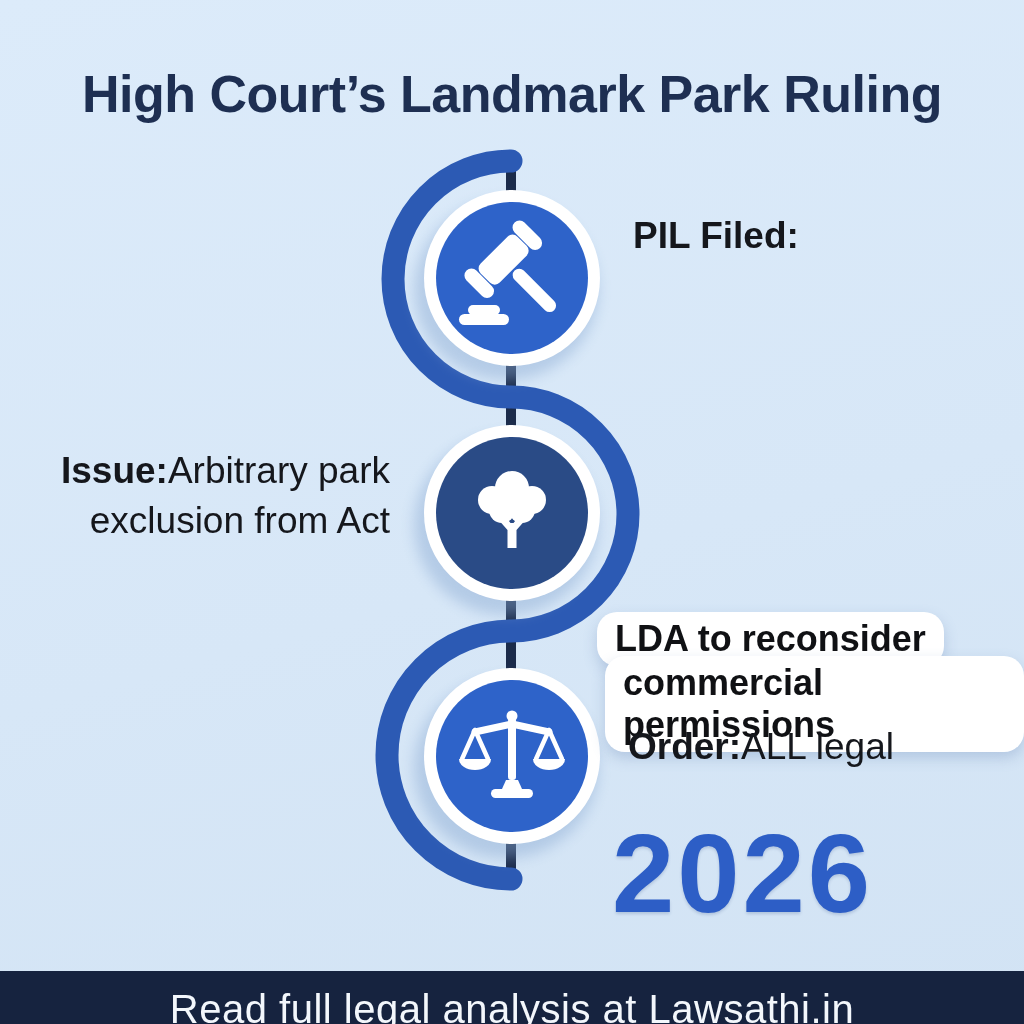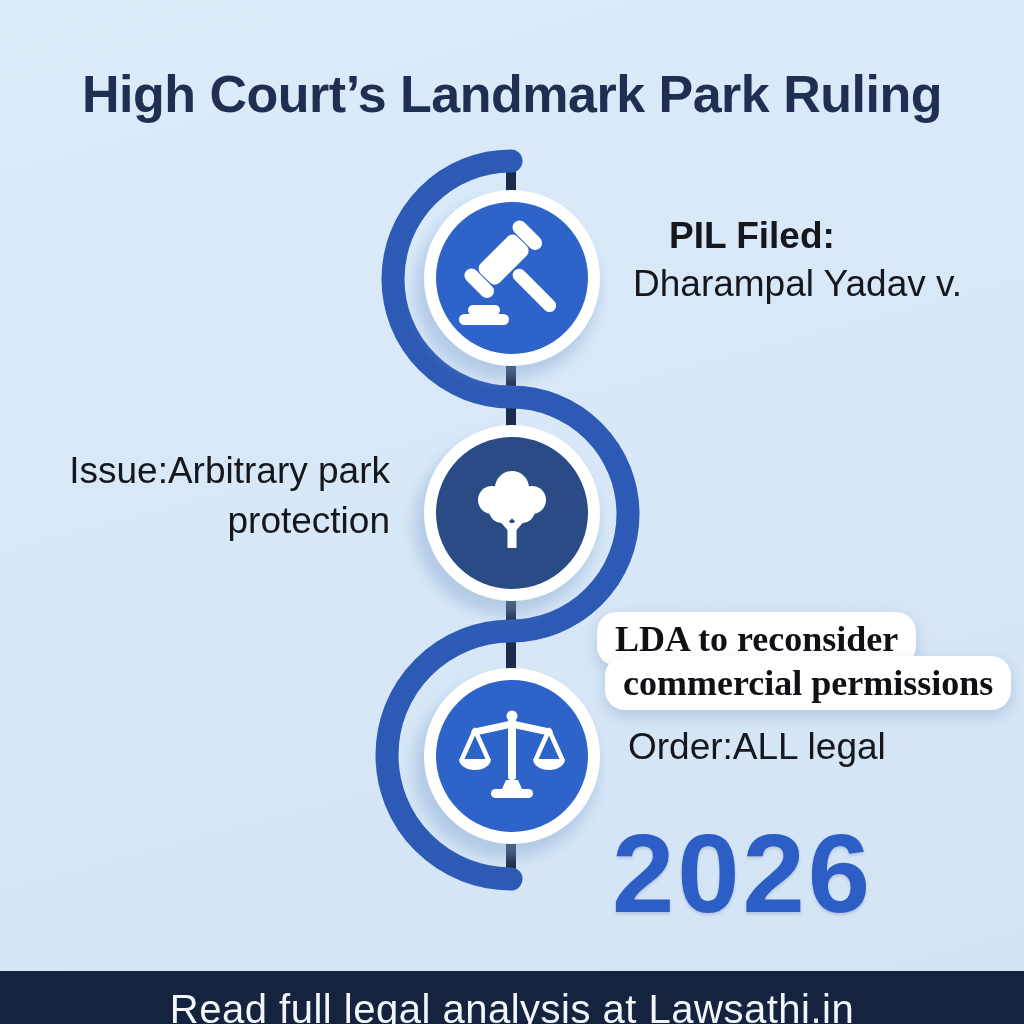--- a/index.html
+++ b/index.html
@@ -26,47 +26,46 @@
   .timeline-svg { position: absolute; top: 0; left: 0; }
 
   .text-block { color: #15171c; }
 
   .pil-block {
     position: absolute;
     left: 633px; top: 212px;
     font-size: 37px;
     line-height: 48px;
   }
-  .pil-block .bold-label { font-weight: 700; margin-left: 36px; }
+  .pil-block .bold-label { font-weight: 700; }
 
   .issue-block {
     position: absolute;
     left: 20px; top: 446px;
     width: 370px;
     text-align: right;
     font-size: 37px;
     line-height: 50px;
   }
-  .inline-label { font-weight: 400; }
+  .inline-label { font-weight: 700; }
   .inline-rest { }
 
   .highlight-box {
     position: absolute;
     left: 597px; top: 612px;
   }
   .highlight-pill {
     display: table;
     background: #ffffff;
     border-radius: 20px;
     padding: 6px 18px;
     font-size: 36px;
     font-weight: 700;
     color: #101114;
     box-shadow: 0 6px 14px rgba(100, 130, 180, 0.30);
-    font-family: Liberation Serif, serif;
   }
   .highlight-pill + .highlight-pill { margin-top: -10px; margin-left: 8px; }
 
   .order-block {
     position: absolute;
     left: 628px; top: 722px;
     font-size: 37px;
     line-height: 49px;
   }
 
@@ -166,28 +165,27 @@
         <path d="M 37 -26 L 24 3 M 37 -26 L 50 3" fill="none" stroke="#ffffff" stroke-width="4.5" stroke-linecap="round"></path>
         <path d="M 21 3 A 16 11 0 0 0 53 3 Z"></path>
         <path d="M -6 24 L 6 24 L 10 33 L -10 33 Z"></path>
         <rect x="-21" y="33" width="42" height="9" rx="4.5"></rect>
       </g>
     </g>
   </svg>
 
   <div class="text-block pil-block">
     <div class="bold-label">PIL Filed:</div>
-    <div>Dharampal Yadav v.</div>
   </div>
 
   <div class="text-block issue-block">
     <div>
       <span class="inline-label">Issue:</span><span class="inline-rest">Arbitrary park</span>
     </div>
-    <div>protection</div>
+    <div>exclusion from Act</div>
   </div>
 
   <div class="highlight-box">
     <div class="highlight-pill">LDA to reconsider</div>
     <div class="highlight-pill">commercial permissions</div>
   </div>
 
   <div class="text-block order-block">
     <div>
       <span class="inline-label">Order:</span><span class="inline-rest">ALL legal</span>

